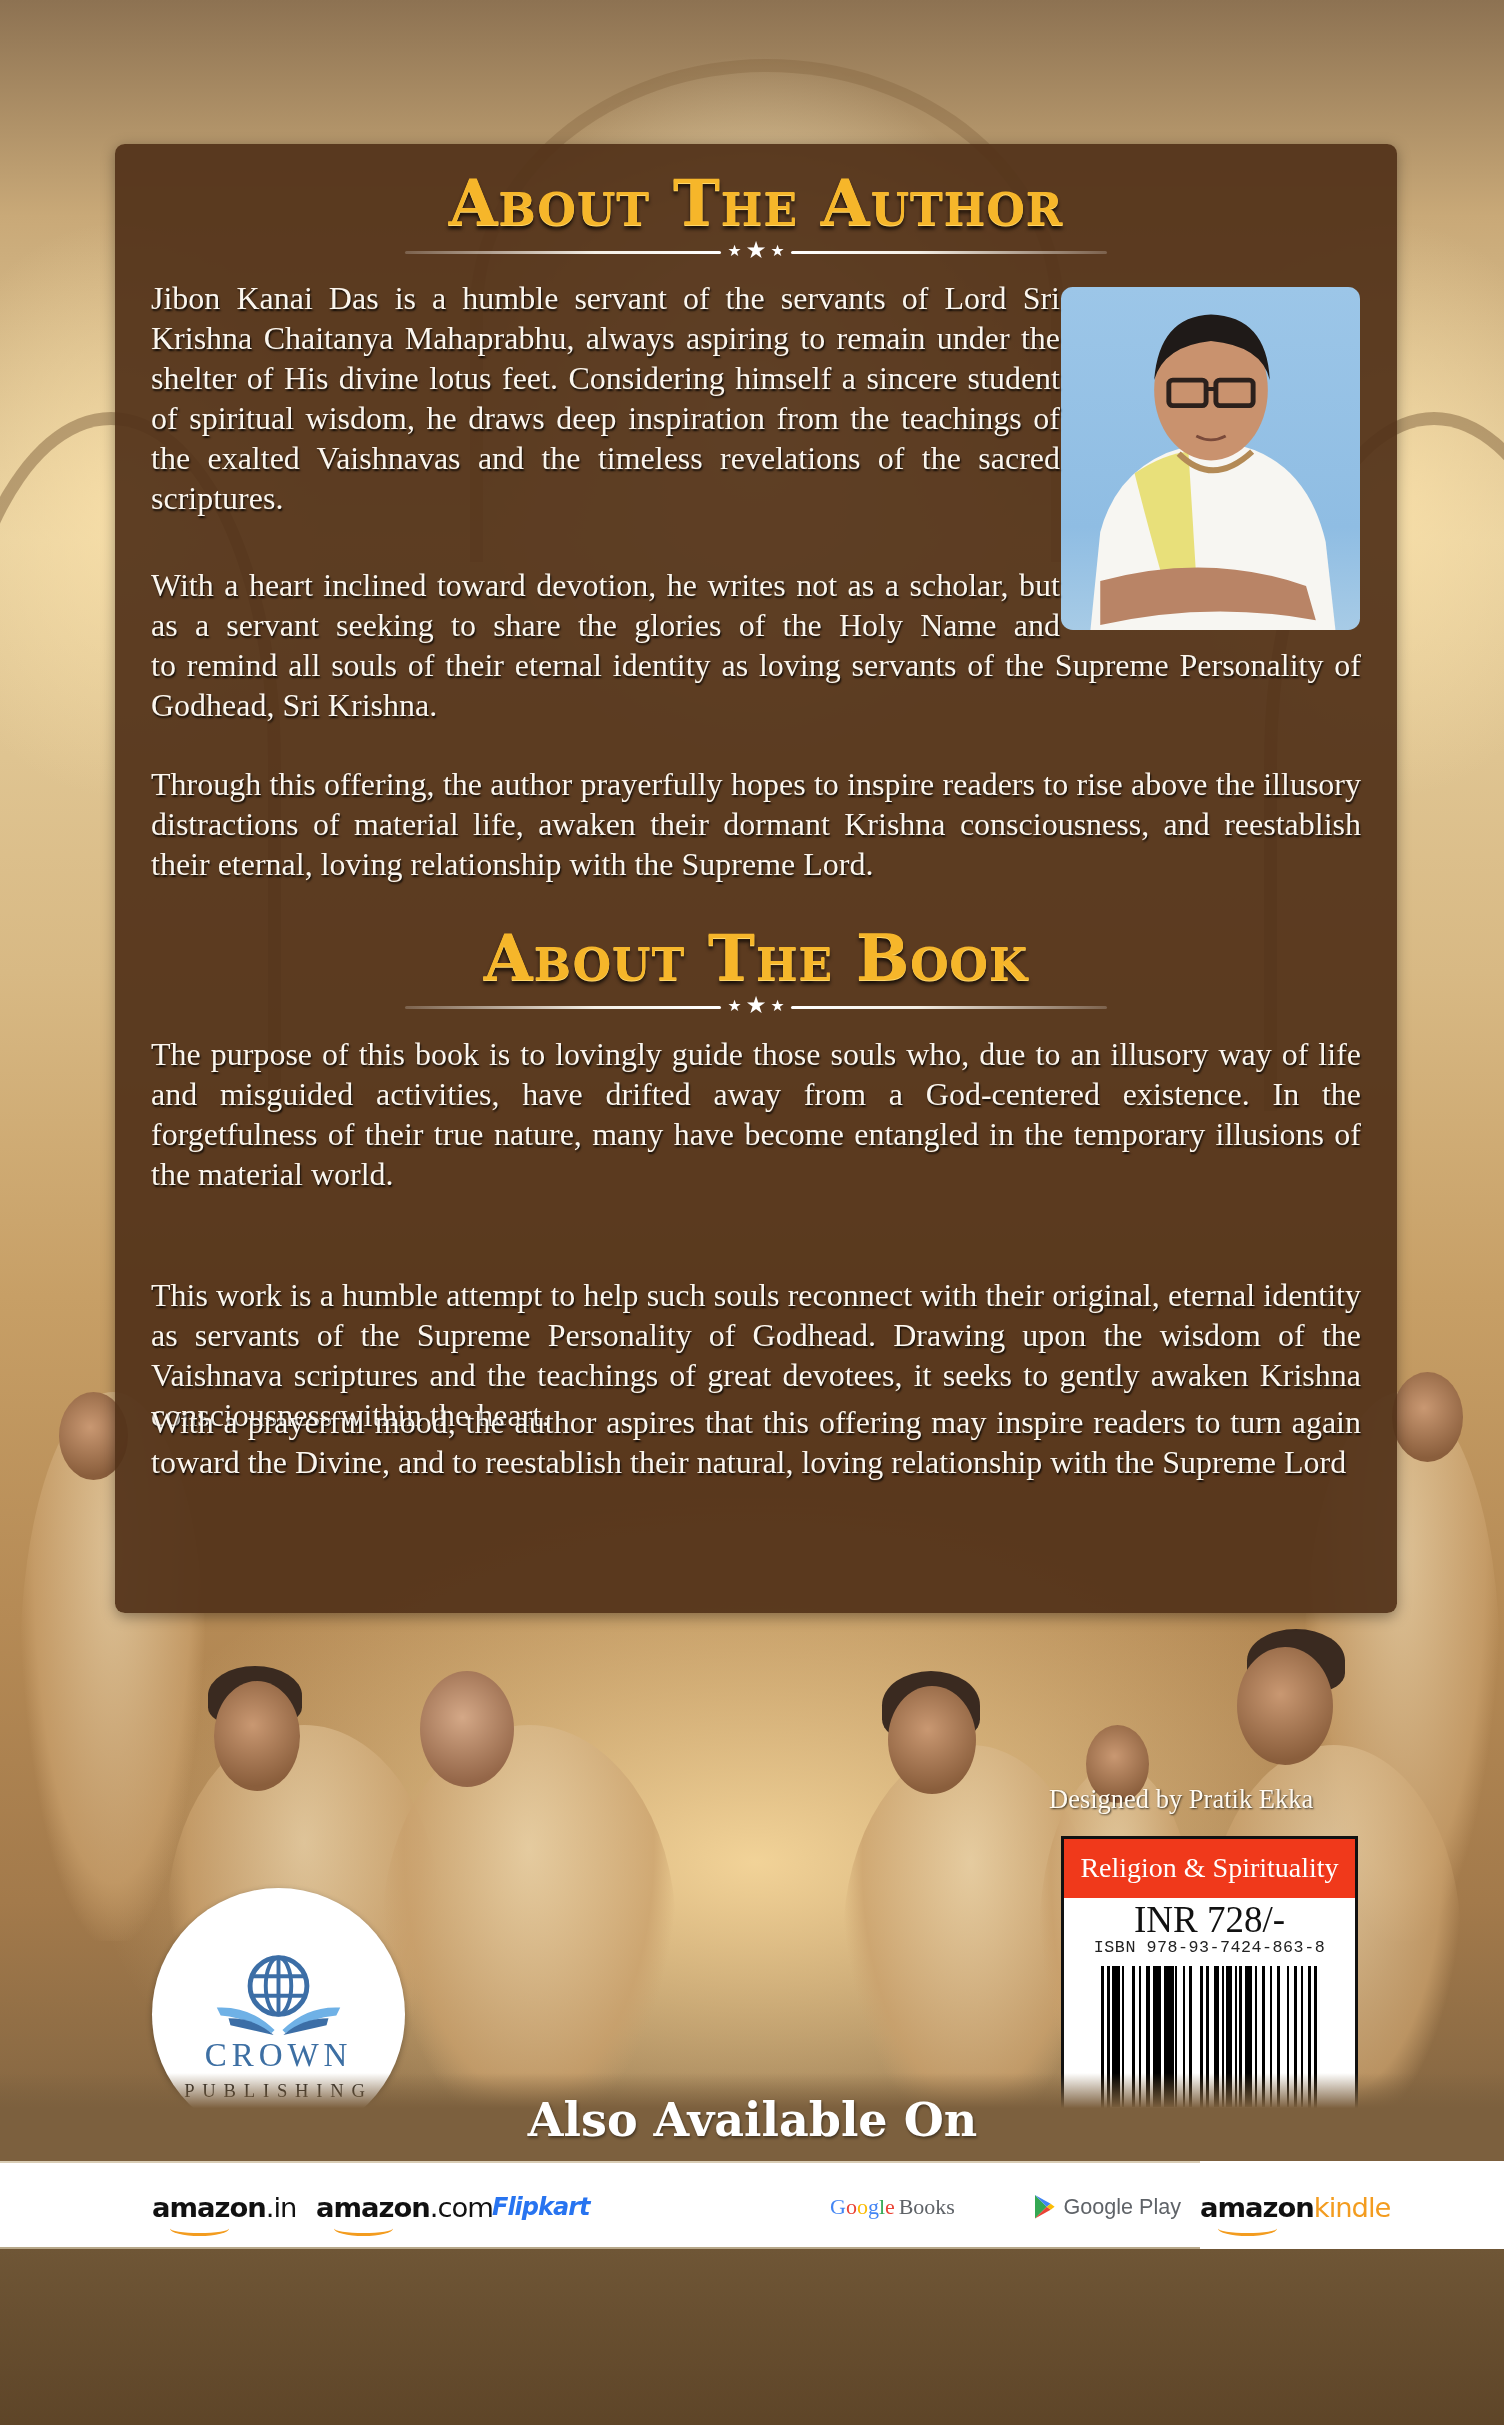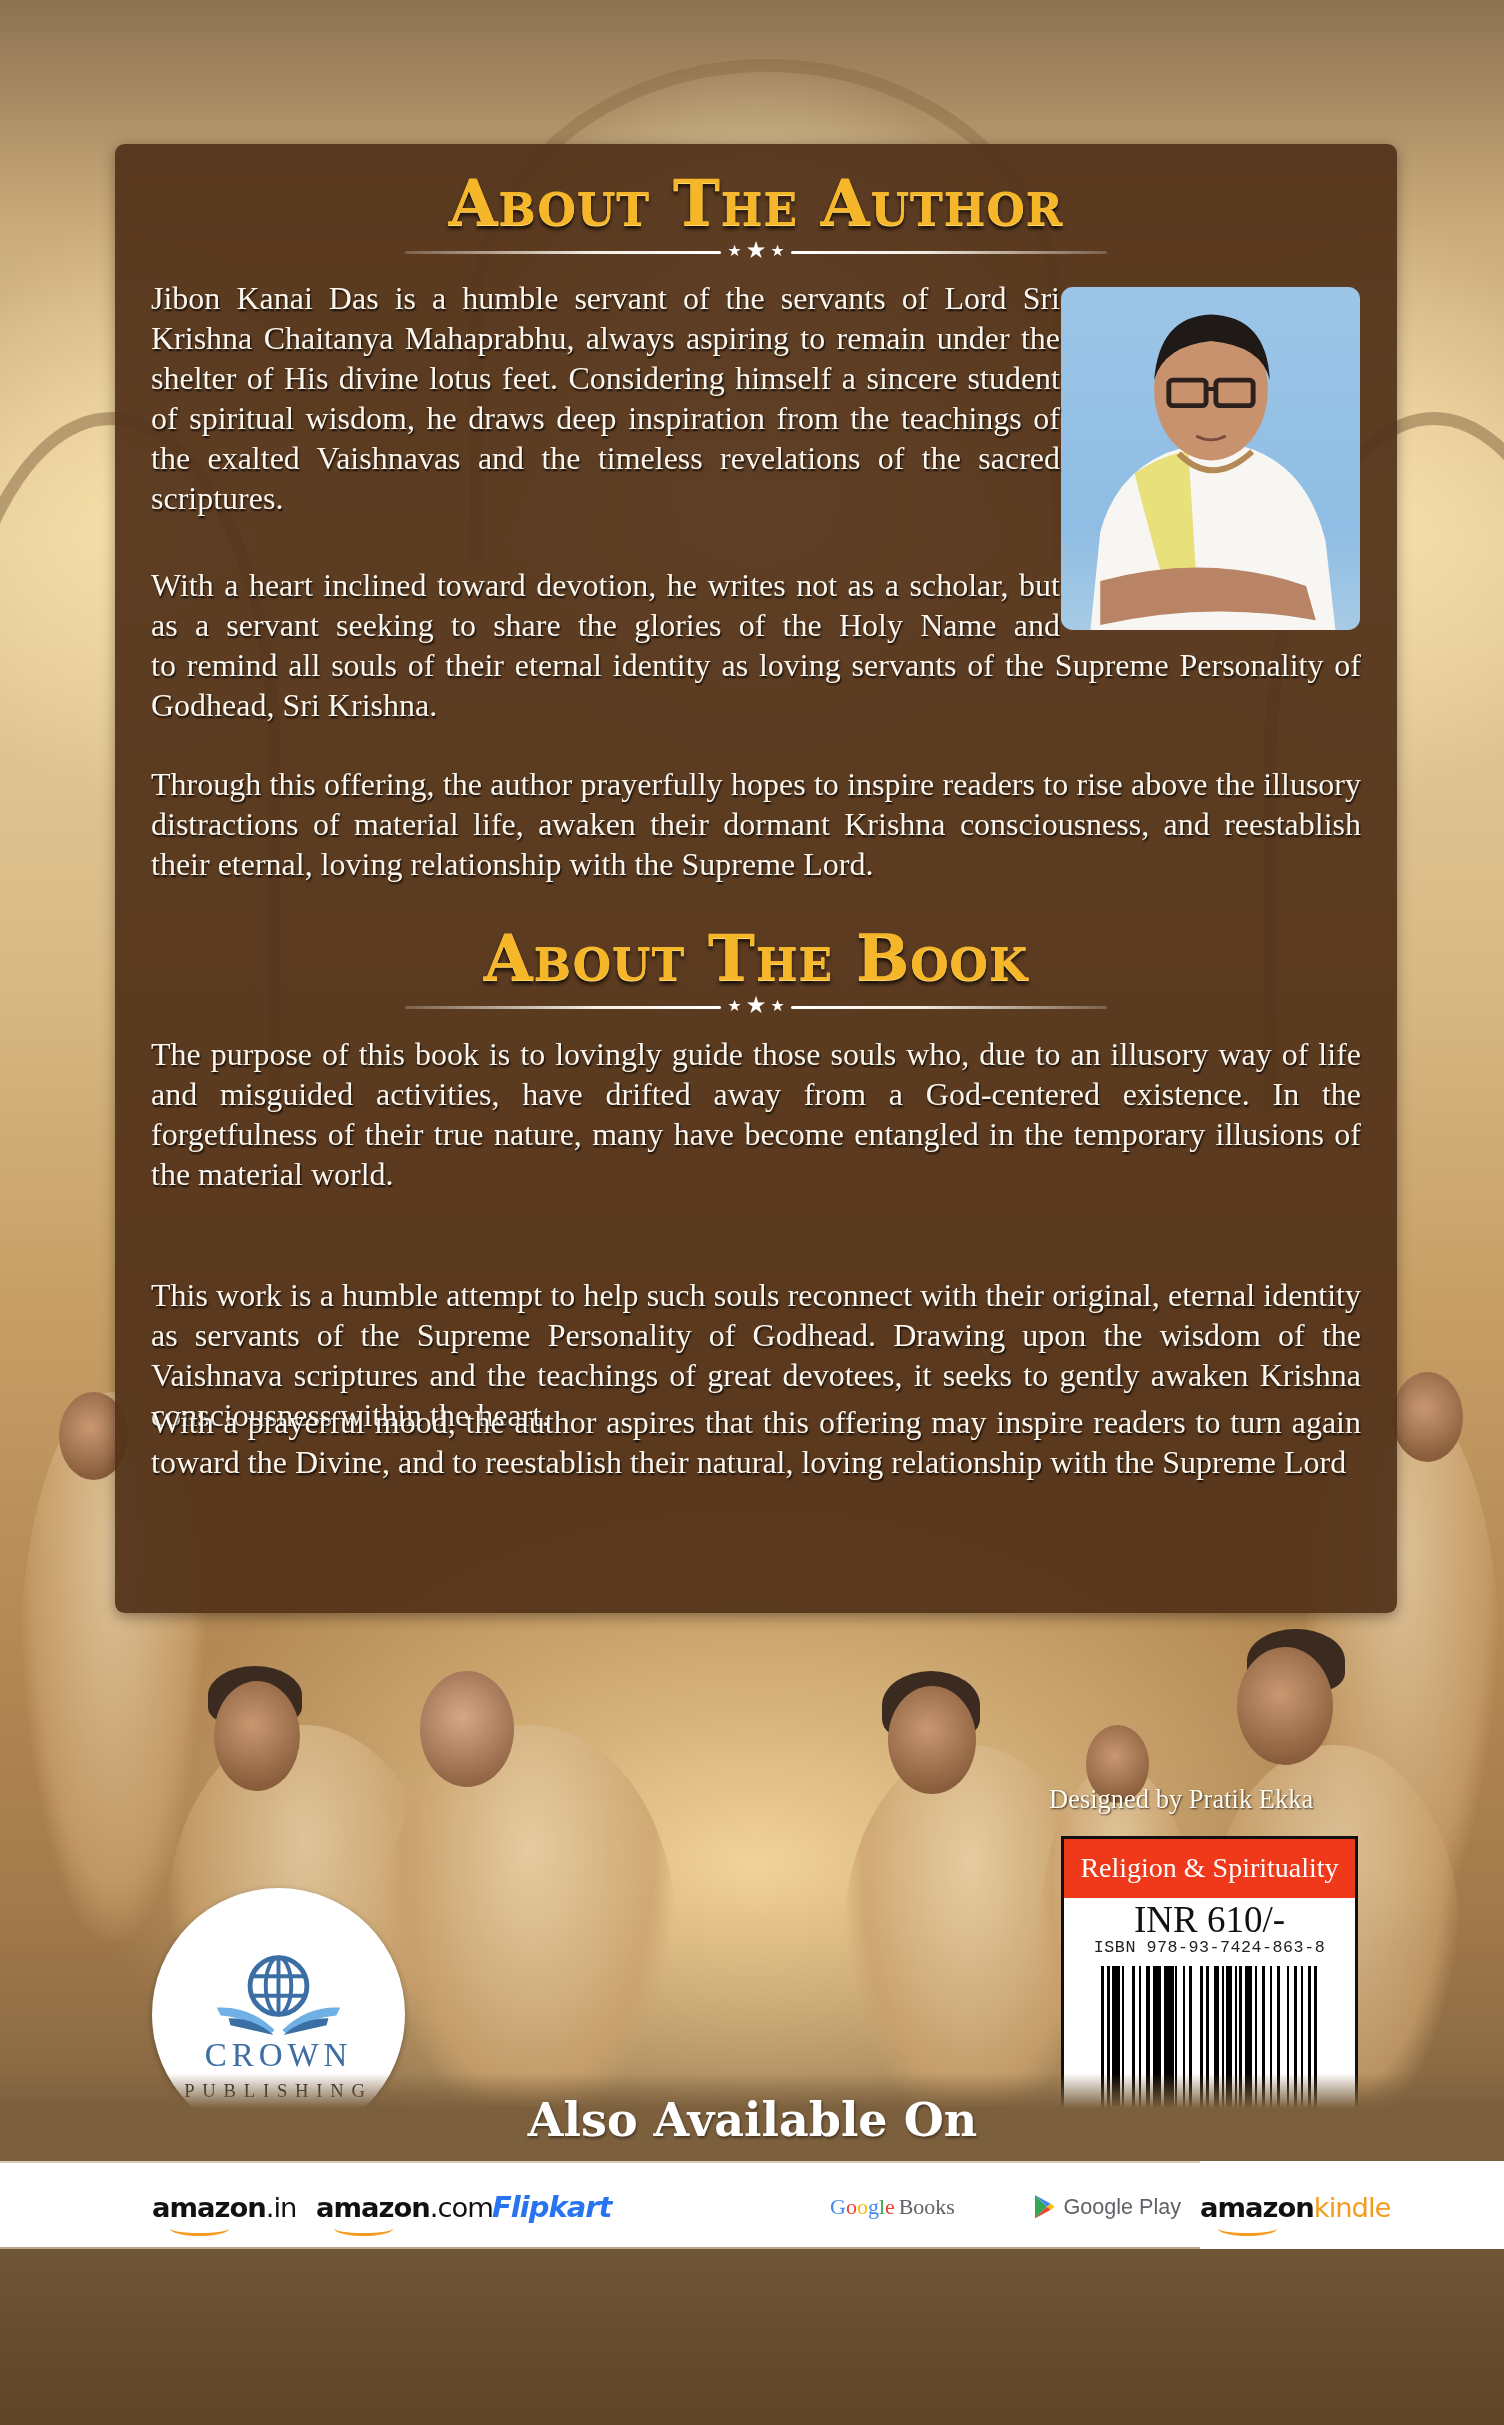--- a/index.html
+++ b/index.html
@@ -95,21 +95,21 @@
           background:linear-gradient(180deg, rgba(124,96,62,0.0), #7c603e 40%); }
 
   .store-strip { position:absolute; left:0; top:2161px; width:1200px; height:88px; background:#fff;
           border-top:2px solid #d9cdb5; border-bottom:2px solid #b7a88a; box-sizing:border-box; }
   .store { position:absolute; top:0; height:88px; display:flex; align-items:center; white-space:nowrap; }
   .amz { font-family:"DejaVu Sans","Liberation Sans",sans-serif; font-weight:bold; color:#111; font-size:27.4px; letter-spacing:-1px; position:relative; }
   .amz .suffix { font-weight:normal; letter-spacing:-1px; }
   .amz .smile { position:absolute; left:17.6px; top:30px; width:59px; height:11.8px;
           border-bottom:3.9px solid #f39c1f; border-radius:0 0 50% 50%; }
   .flip { font-family:"DejaVu Sans","Liberation Sans",sans-serif; font-weight:bold; font-style:italic;
-          color:#2874f0; font-size:29px; letter-spacing:-1px; }
+          color:#2874f0; font-size:24px; letter-spacing:-1px; }
   .bcamel { font-family:"Liberation Sans","DejaVu Sans",sans-serif; font-weight:bold; color:#2e6fb0; font-size:26.5px; }
   .gbooks { font-family:Liberation Serif, serif; font-size:22px; }
   .gplay { font-family:"Liberation Sans","DejaVu Sans",sans-serif; font-size:21.6px; color:#5f6368; }
   .kindle { color:#f39c1f; font-weight:normal; }
 
   .footer { position:absolute; left:0; top:2249px; width:1505px; height:176px;
           background:linear-gradient(180deg,#6f5636,#5e4528); }
 </style>
 </head>
 <body>
@@ -196,21 +196,21 @@
   </div>
   <div class="body-text p6" style="top:1258px;">
     <p class="last-left">With a prayerful mood, the author aspires that this offering may inspire readers to turn again toward the Divine, and to reestablish their natural, loving relationship with the Supreme Lord</p>
   </div>
 </section>
 
 <div class="designer">Designed by Pratik Ekka</div>
 
 <div class="barcode-box">
   <div class="genre">Religion &amp; Spirituality</div>
-  <div class="price">INR 610/-</div>
+  <div class="price">INR 728/-</div>
   <div class="isbn">ISBN 978-93-7424-863-8</div>
   <div class="bars">
     <div class="bar long" style="left:0;width:2.9px"></div>
     <div class="bar long" style="left:5.9px;width:2.9px"></div>
     <div class="bar short" style="left:10.8px;width:7.8px"></div>
     <div class="bar short" style="left:20.6px;width:2.9px"></div>
     <div class="bar short" style="left:31px;width:2.9px"></div>
     <div class="bar short" style="left:38px;width:2px"></div>
     <div class="bar short" style="left:45px;width:3.9px"></div>
     <div class="bar short" style="left:52px;width:7.8px"></div>

